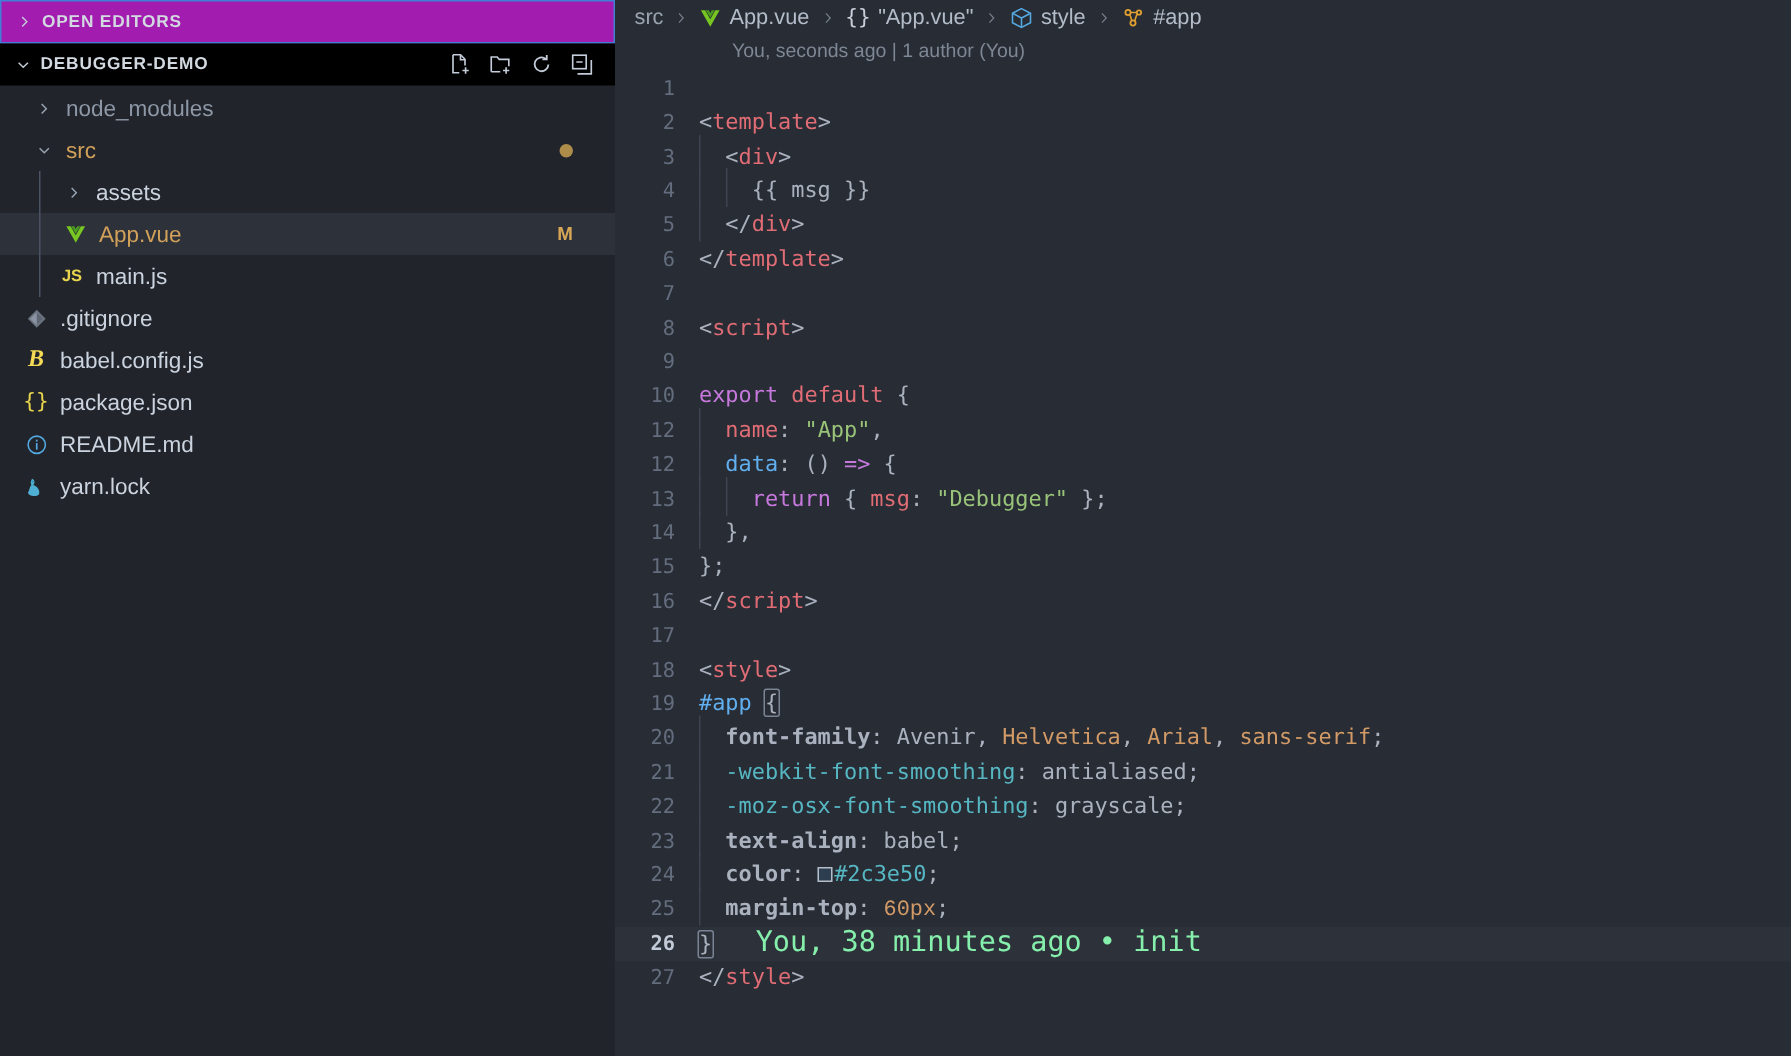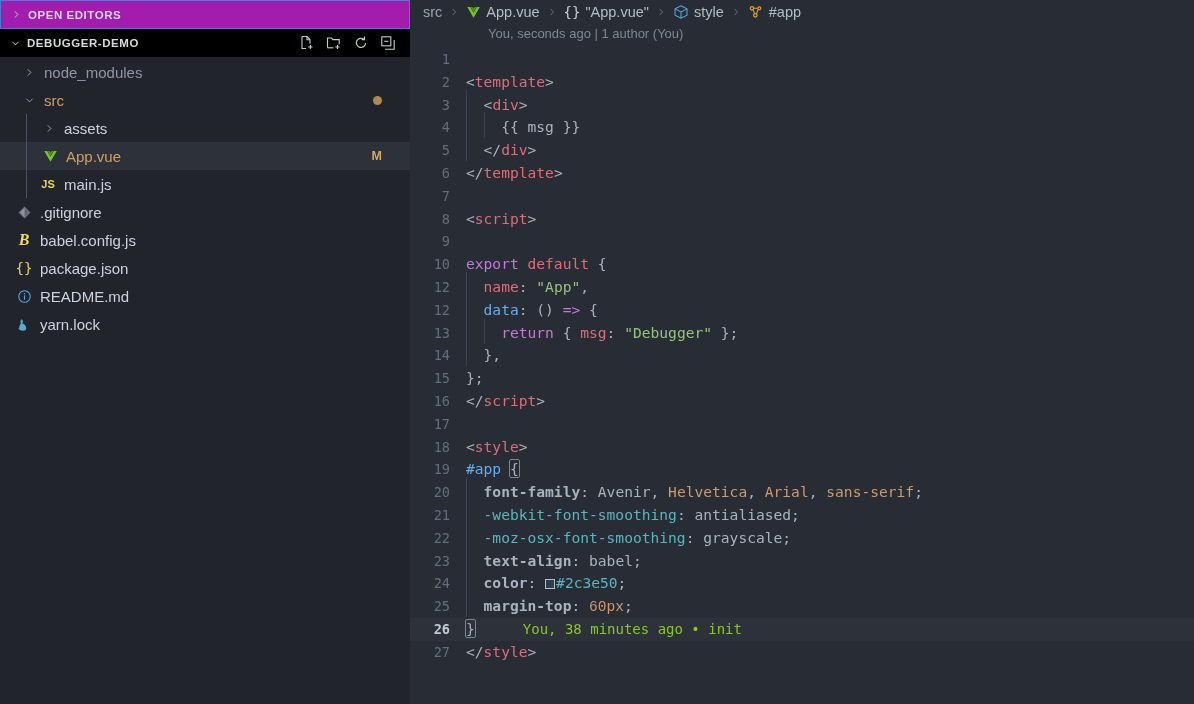--- a/index.html
+++ b/index.html
@@ -222,23 +222,23 @@
   .swatch {
     display: inline-block;
     width: 10px; height: 10px;
     background: #2c3e50;
     border: 1px solid #b6bdc9;
     vertical-align: -1px;
     margin-right: 1px;
     box-sizing: border-box;
   }
   .blame-inline {
-    color: #84cc16;
-    margin-left: 48px;
-    font-size: 14px;
+    color: #86efac;
+    margin-left: 29px;
+    font-size: 19px;
   }
 </style>
 </head>
 <body>
 
 <div class="app">
 
   <div class="sidebar">
 
     <div class="pane-header collapsed">

